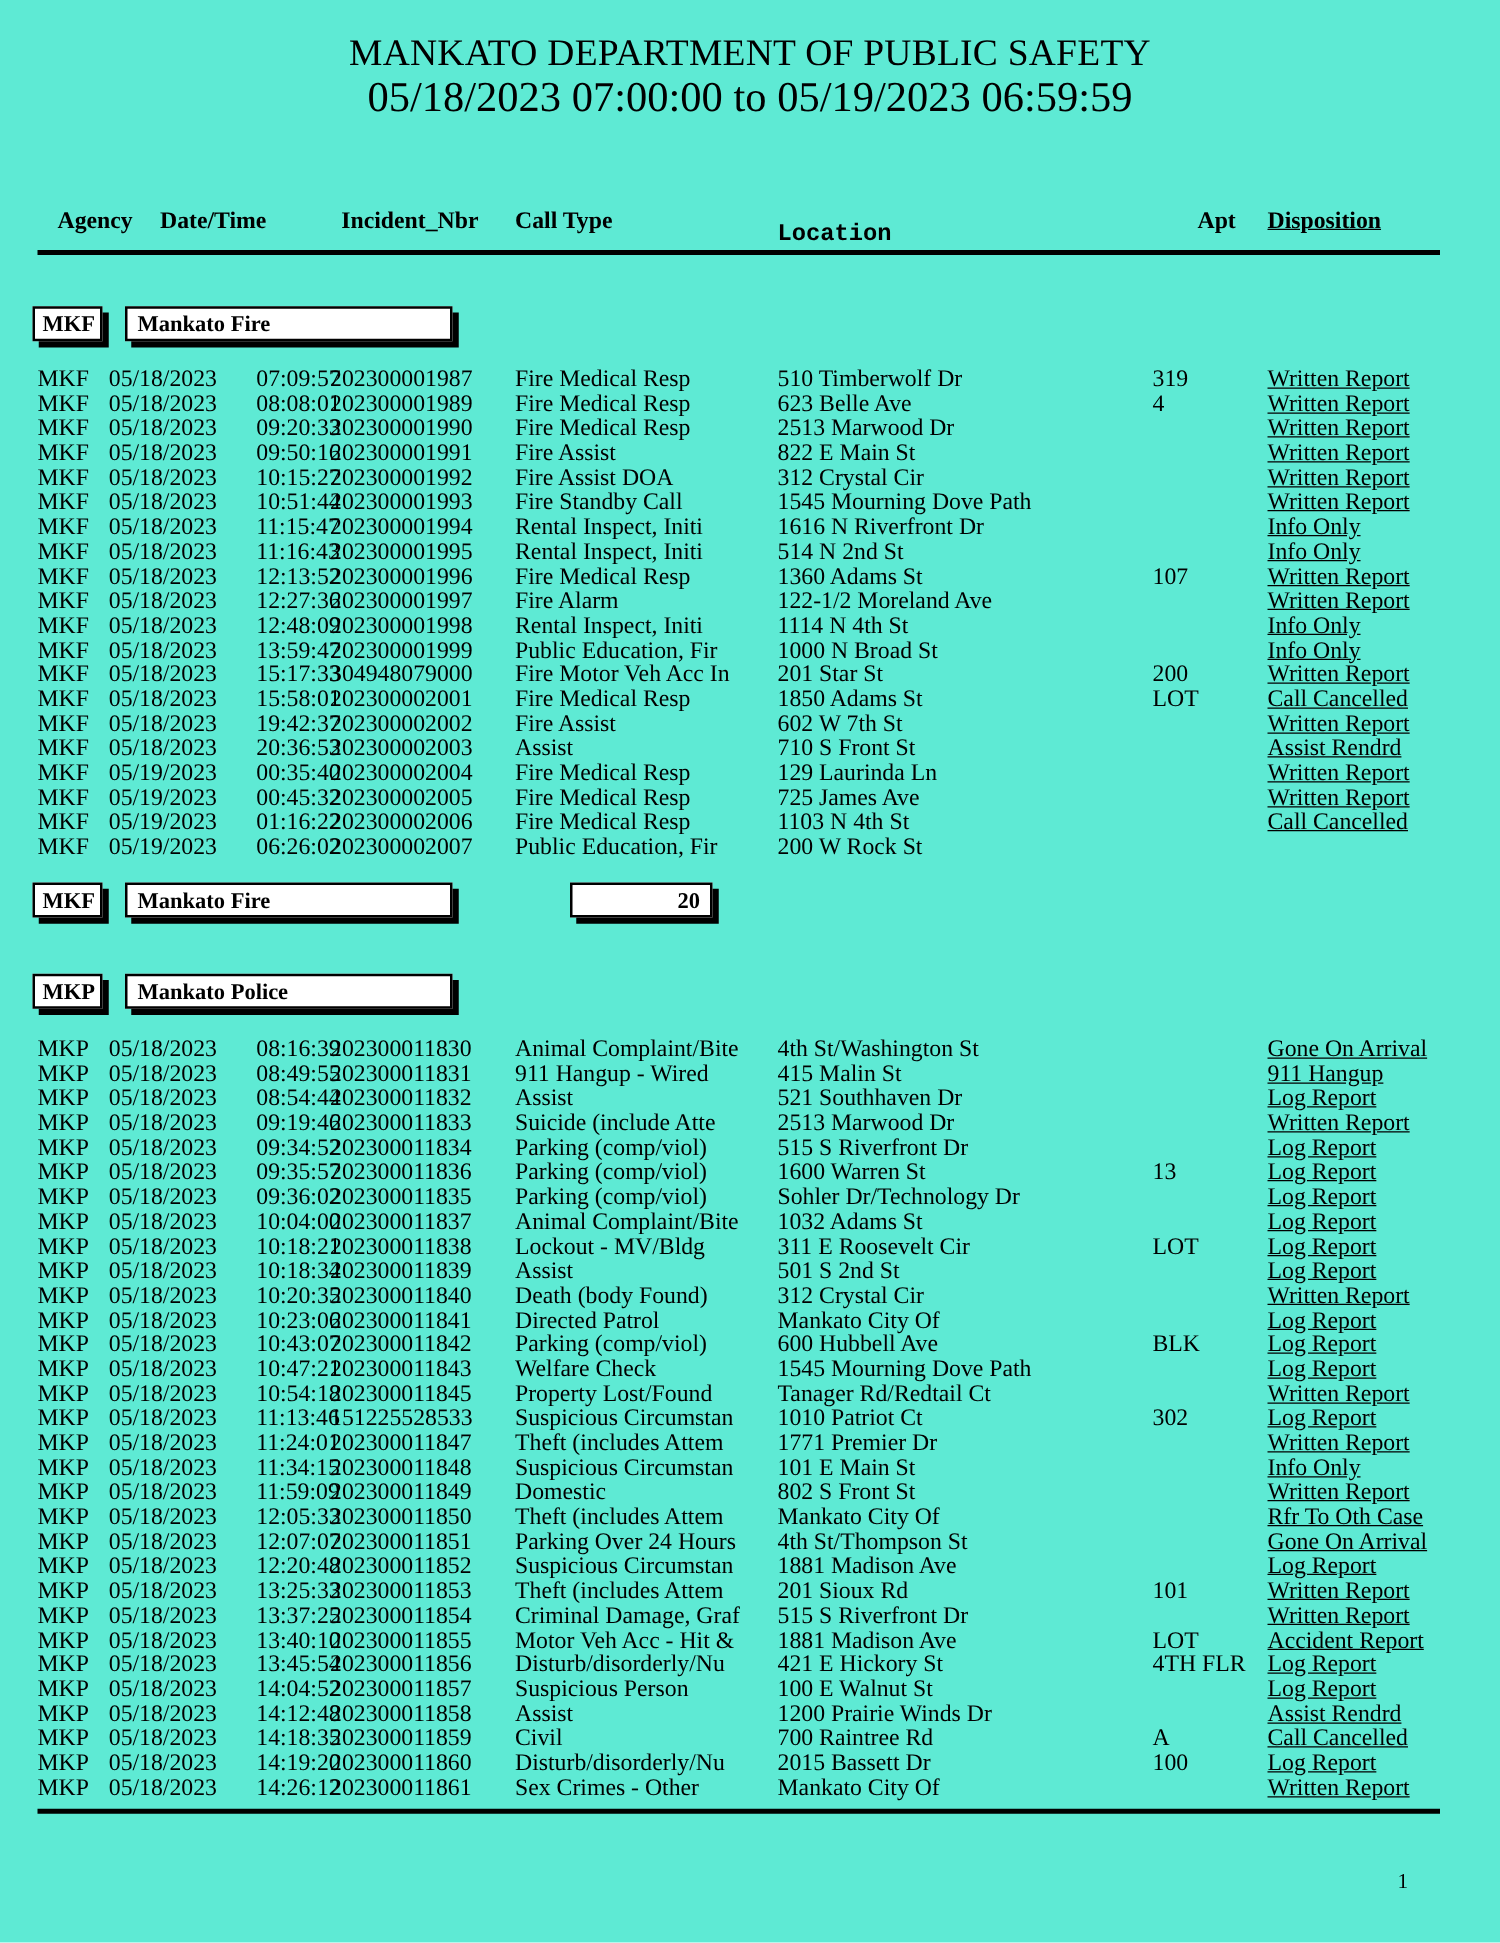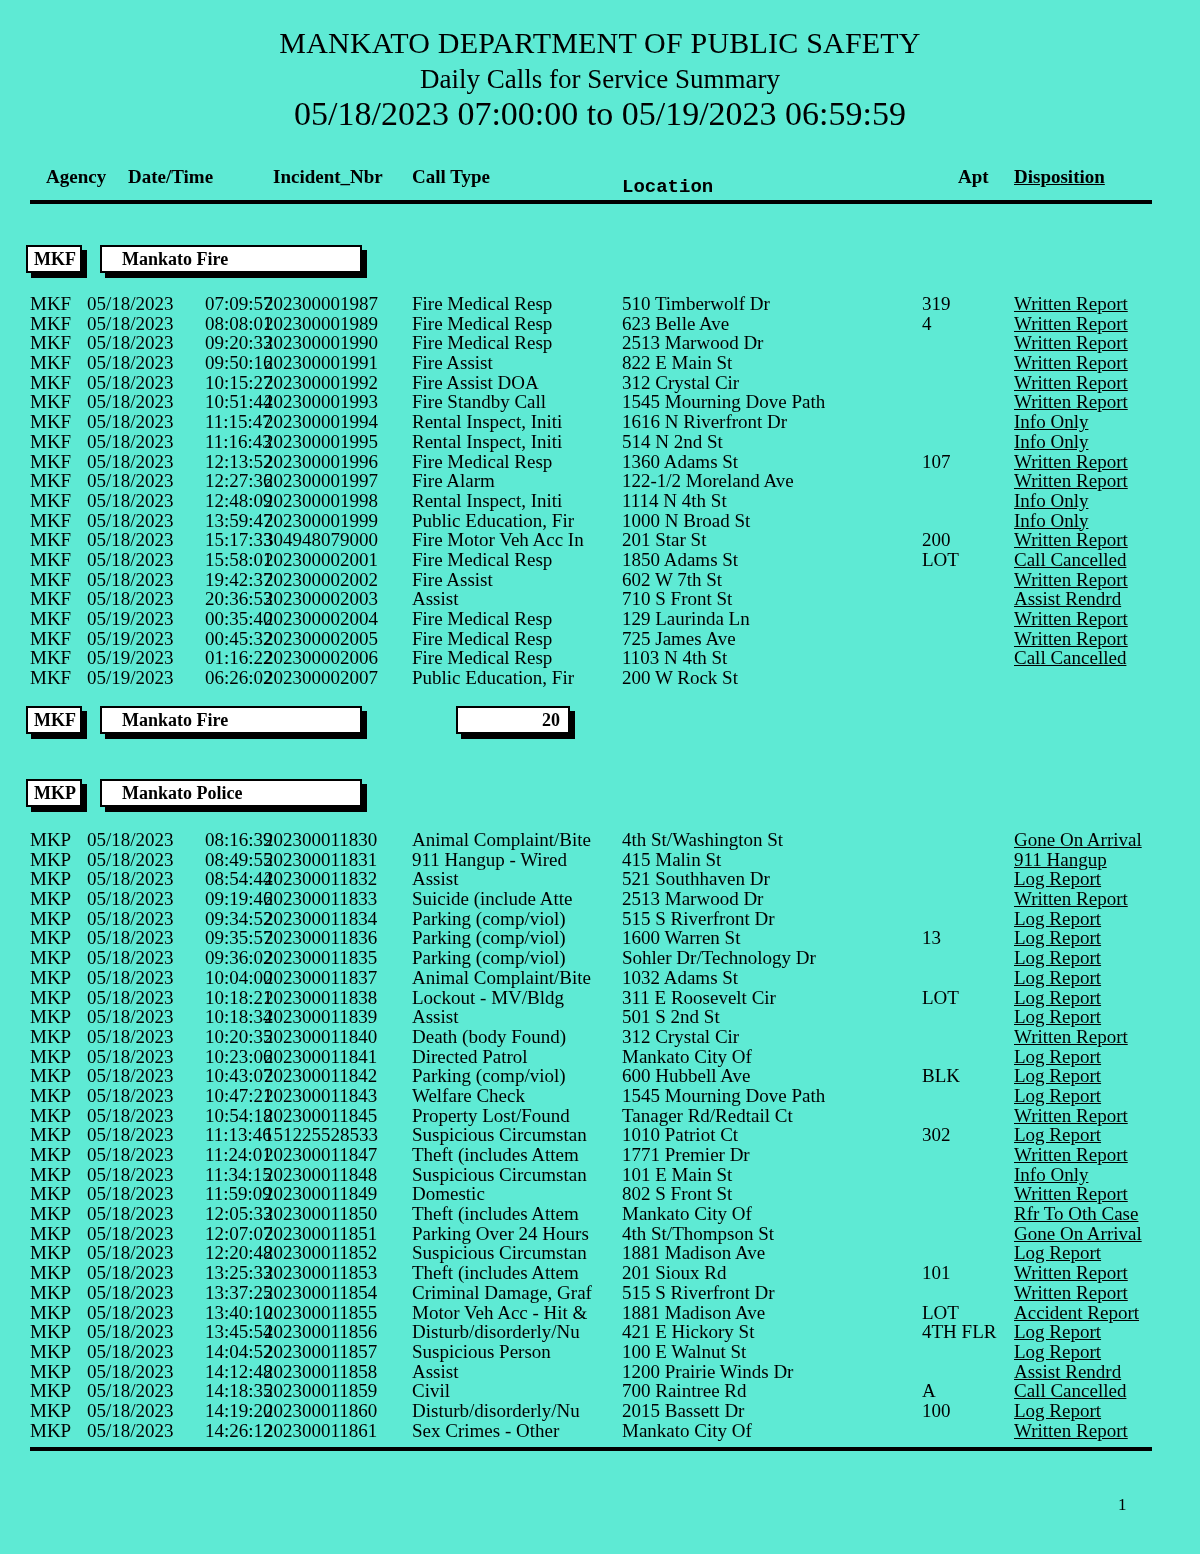--- a/index.html
+++ b/index.html
@@ -94,21 +94,21 @@
   }
   .badge-code {
     left: 26px;
     width: 56px;
     padding-left: 6px;
     text-align: left;
   }
   .badge-name {
     left: 100px;
     width: 262px;
-    padding-left: 20px;
+    padding-left: 8px;
     text-align: left;
   }
   .badge-count {
     left: 456px;
     width: 114px;
     padding-right: 8px;
     text-align: right;
   }
 
   
@@ -145,21 +145,20 @@
     font-size: 17px;
   }
 </style>
 </head>
 <body>
 
 <div id="page">
 
   <div class="title-block">
     <div class="title-main">MANKATO DEPARTMENT OF PUBLIC SAFETY</div>
-    <div class="title-sub">Daily Calls for Service Summary</div>
     <div class="title-range">05/18/2023  07:00:00 to  05/19/2023  06:59:59</div>
   </div>
 
   <div class="col-headers">
     <span class="h h-agency">Agency</span>
     <span class="h h-datetime">Date/Time</span>
     <span class="h h-incident">Incident_Nbr</span>
     <span class="h h-calltype">Call Type</span>
     <span class="h h-location">Location</span>
     <span class="h h-apt">Apt</span>

